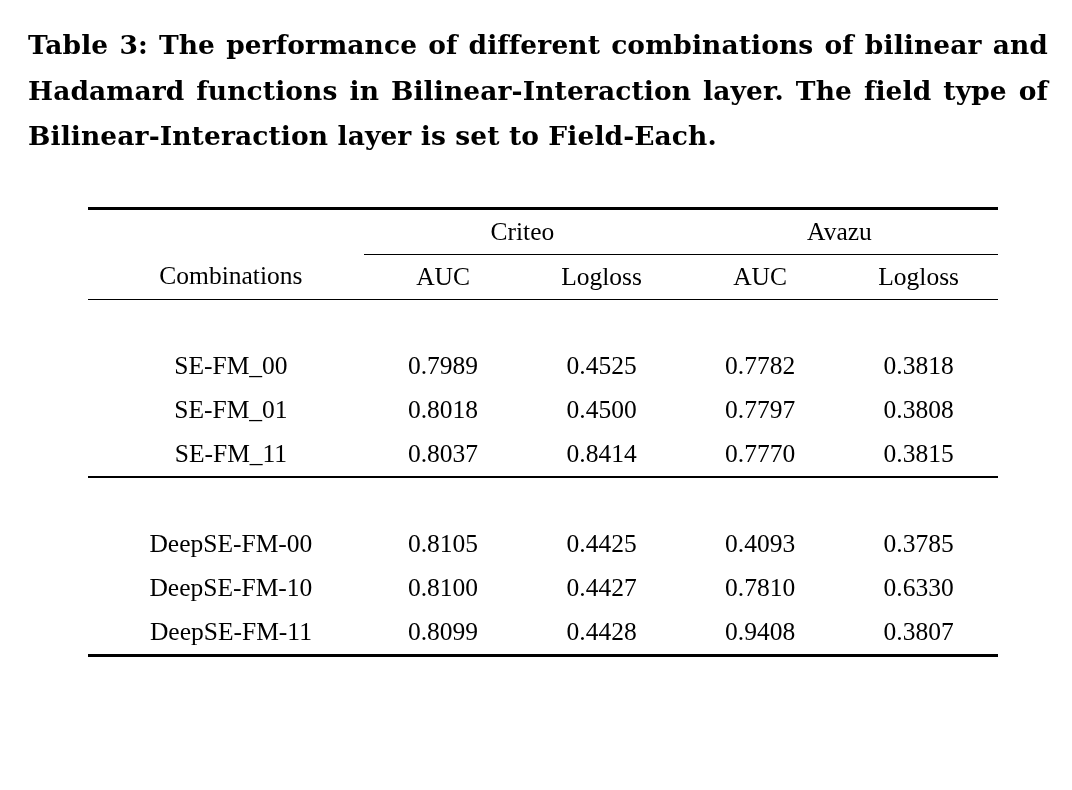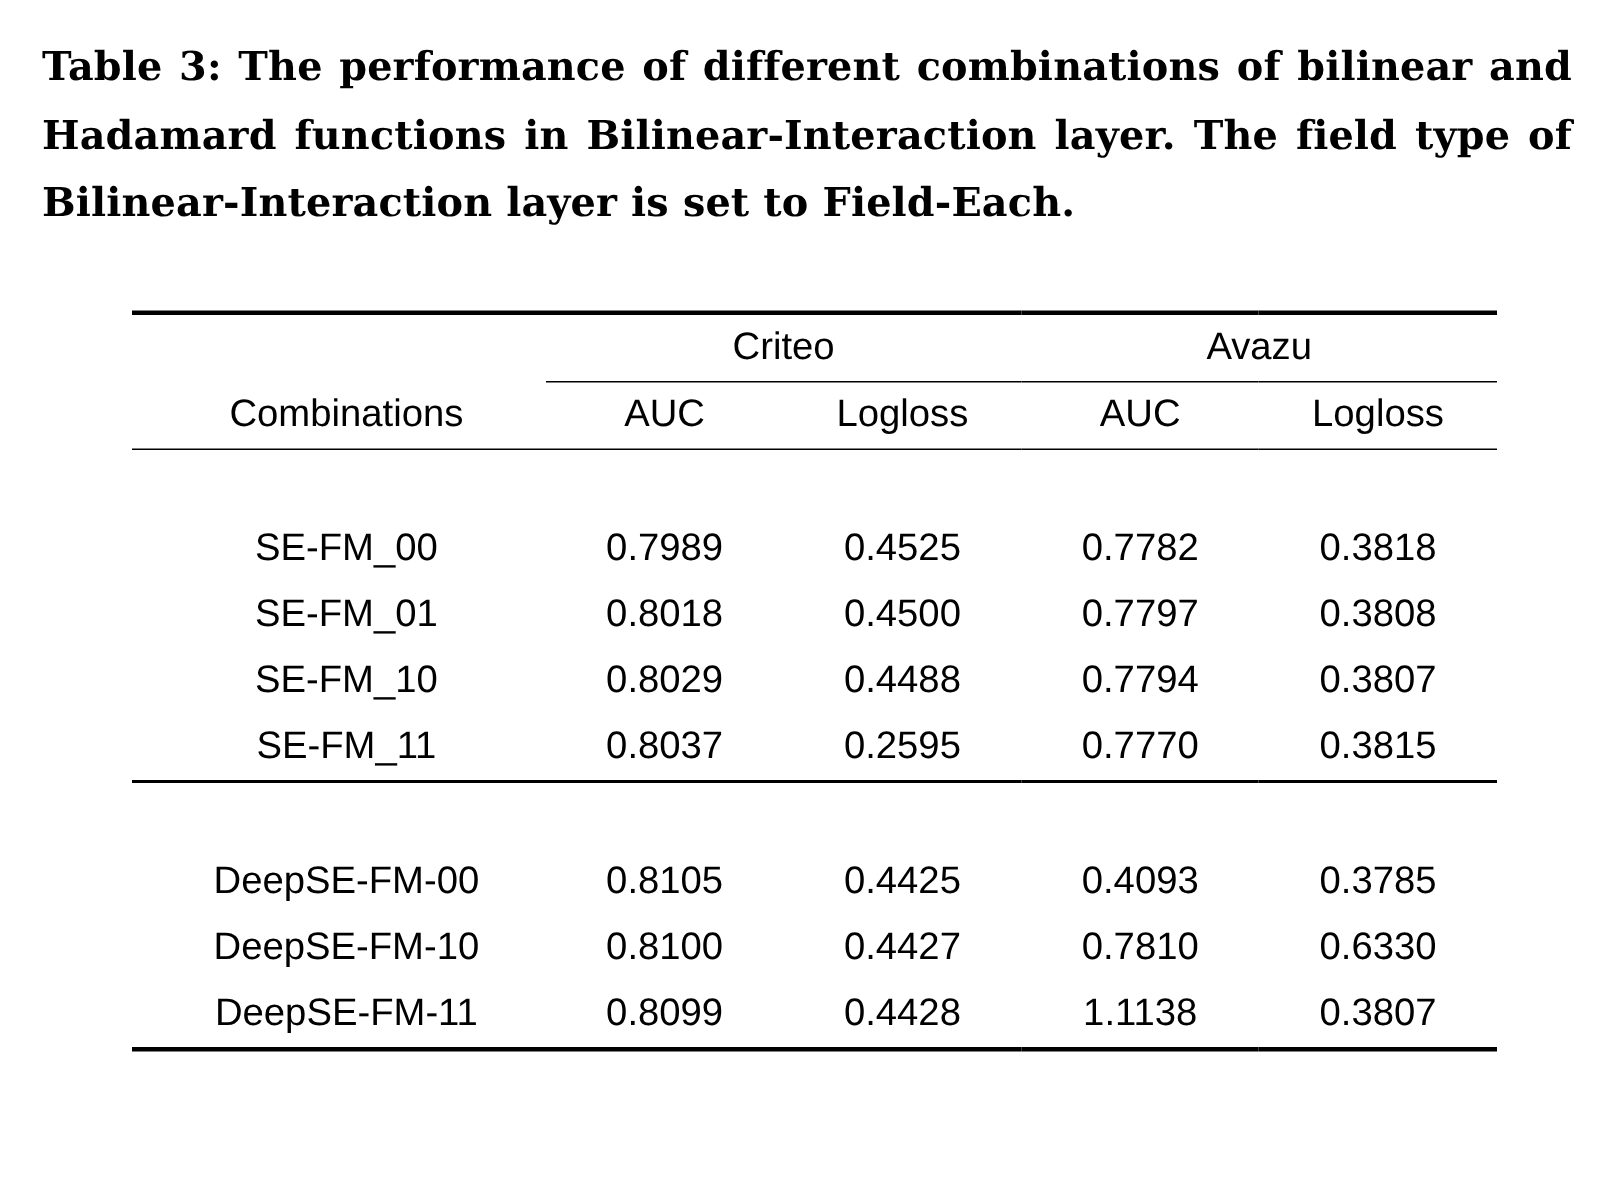--- a/index.html
+++ b/index.html
@@ -34,21 +34,21 @@
     width: 1020px;
   }
   .table-wrap {
     margin-top: 48px;
     margin-left: 62px;
     width: 910px;
   }
   table.perf {
     border-collapse: collapse;
     width: 910px;
-    font-family: Liberation Sans, sans-serif;
+    font-family: Liberation Serif, serif;
     font-size: 25.5px;
   }
   table.perf td, table.perf th {
     font-weight: normal;
     padding: 0;
     text-align: center;
     vertical-align: middle;
     height: 44px;
   }
   .col-comb {
@@ -128,30 +128,23 @@
           <td>0.3818</td>
         </tr>
         <tr class="body-row">
           <td class="col-comb">SE-FM_01</td>
           <td>0.8018</td>
           <td>0.4500</td>
           <td class="bold">0.7797</td>
           <td>0.3808</td>
         </tr>
         <tr class="body-row">
-          <td class="col-comb">SE-FM_10</td>
-          <td>0.8029</td>
-          <td>0.4488</td>
-          <td>0.7794</td>
-          <td class="bold">0.3807</td>
-        </tr>
-        <tr class="body-row">
           <td class="col-comb">SE-FM_11</td>
           <td class="bold">0.8037</td>
-          <td class="bold">0.2595</td>
+          <td class="bold">0.8414</td>
           <td>0.7770</td>
           <td>0.3815</td>
         </tr>
 
         <tr class="rule-thick spacer-row">
           <td></td>
             <td></td>
             <td></td>
             <td></td>
             <td></td>
@@ -168,21 +161,21 @@
           <td class="col-comb">DeepSE-FM-10</td>
           <td>0.8100</td>
           <td>0.4427</td>
           <td>0.7810</td>
           <td>0.6330</td>
         </tr>
         <tr class="body-row">
           <td class="col-comb">DeepSE-FM-11</td>
           <td>0.8099</td>
           <td>0.4428</td>
-          <td>1.1138</td>
+          <td>0.9408</td>
           <td>0.3807</td>
         </tr>
 
         <tr class="rule-bottom">
           <td></td>
             <td></td>
             <td></td>
             <td></td>
             <td></td>
         </tr>

